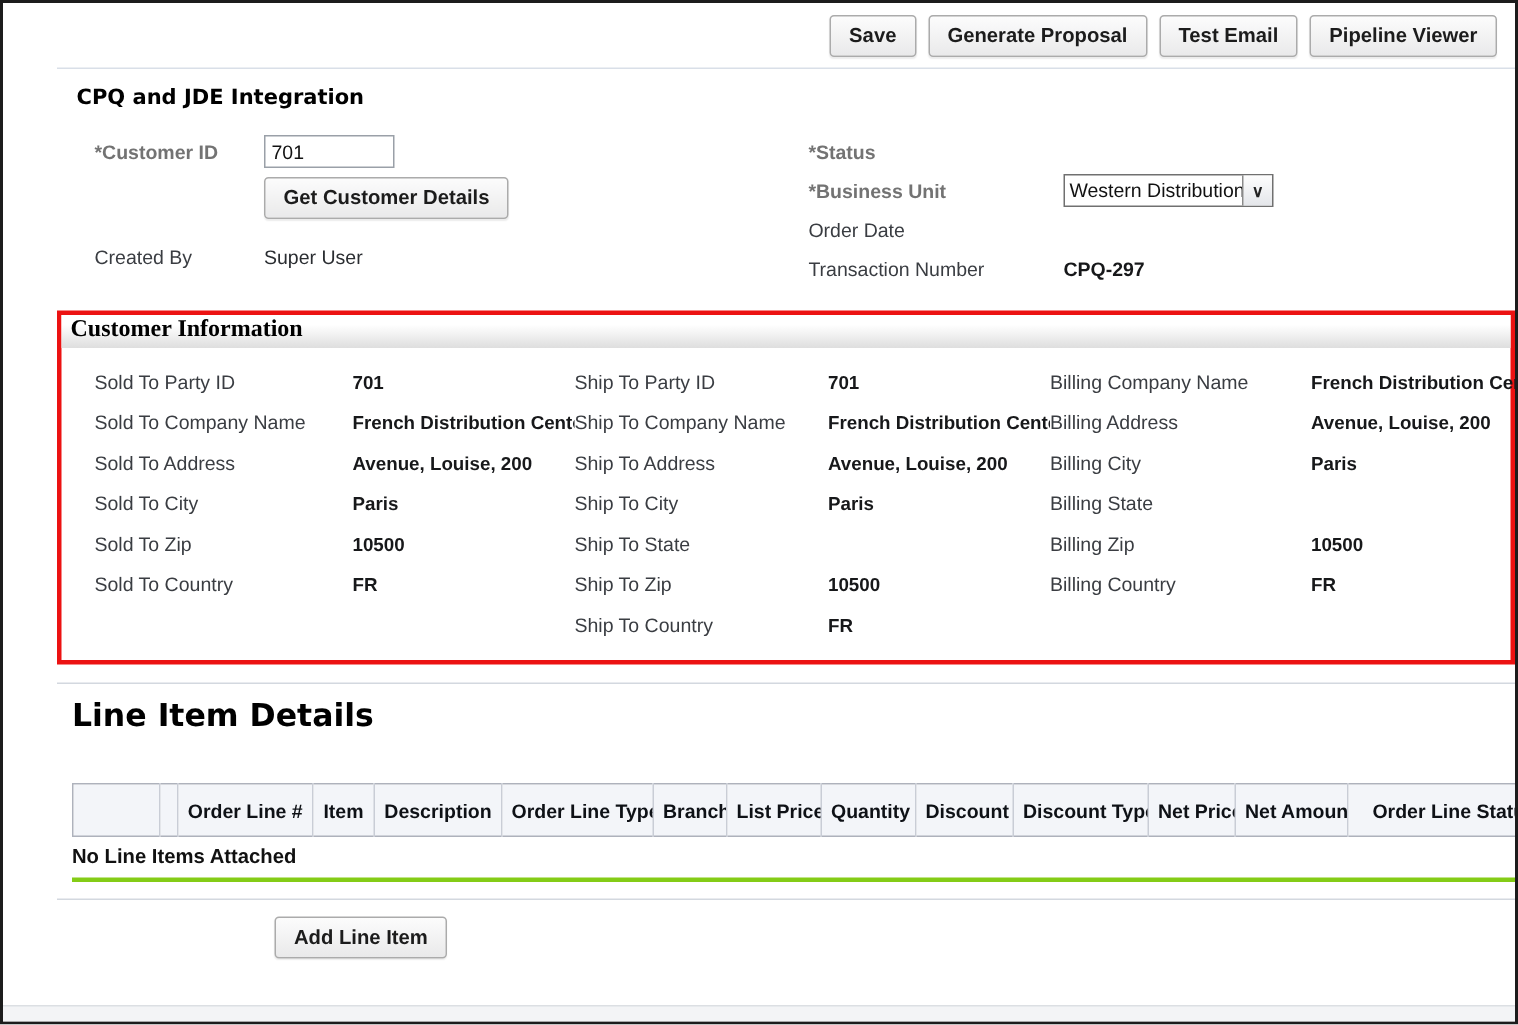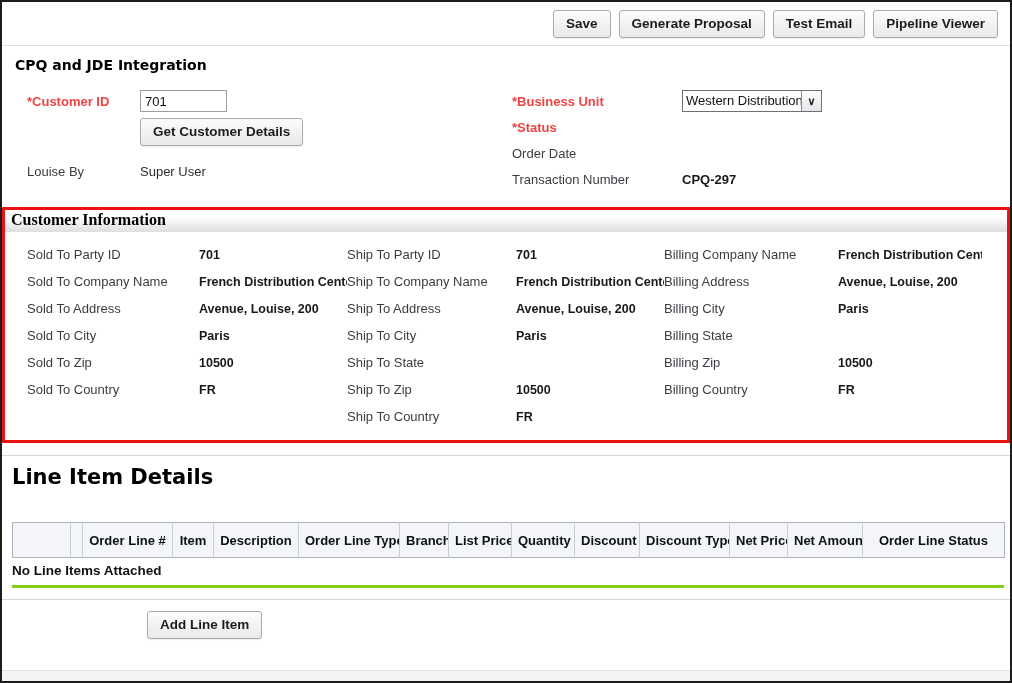--- a/index.html
+++ b/index.html
@@ -5,20 +5,21 @@
   * { box-sizing: border-box; margin: 0; padding: 0; }
   html,body { background:#fff; }
   body { font-family: "Liberation Sans", sans-serif; }
 
   .page {
     position: relative;
     width: 1012px; height: 683px;
     border: 2px solid #1c1c1c;
     background: #fff;
     overflow: hidden;
+    padding-left: 36px;
   }
 
   
   .toolbar {
     display: flex; justify-content: flex-end; align-items: center;
     gap: 8px; padding: 8px 12px 7px 12px;
     border-bottom: 1px solid #d9dfe8;
   }
   .btn {
     font-family: "Liberation Sans", sans-serif;
@@ -38,21 +39,21 @@
   }
 
   
   .form-area { display: flex; margin-top: 15px; }
   .form-col-left  { margin-left: 25px; width: 485px; }
   .form-col-right { width: 480px; }
   .frow { display: flex; align-items: center; min-height: 26px; }
   .flabel {
     font-size: 13px; color: #3a3d42; width: 113px; flex: none;
   }
-  .flabel.req { color: #ef4444; font-weight: bold; }
+  .flabel.req { color: #737373; font-weight: bold; }
   .fvalue { font-size: 13px; color: #17181a; font-weight: 600; }
   .fvalue.plain { font-weight: normal; color: #2a2d31; }
 
   .form-col-right .flabel { width: 170px; }
 
   .text-input {
     width: 87px; height: 22px; font-size: 13px;
     font-family: "Liberation Sans", sans-serif;
     border: 1px solid #9aa0a8; padding: 1px 4px; color: #111;
   }
@@ -156,36 +157,36 @@
   <div class="form-area">
     <div class="form-col-left">
       <div class="frow">
         <span class="flabel req">*Customer ID</span>
         <input class="text-input" type="text" value="701" style="">
       </div>
       <div class="btn-row">
         <button class="btn">Get Customer Details</button>
       </div>
       <div class="frow">
-        <span class="flabel">Louise By</span>
+        <span class="flabel">Created By</span>
         <span class="fvalue plain">Super User</span>
       </div>
     </div>
 
     <div class="form-col-right">
+      <div class="frow">
+        <span class="flabel req">*Status</span>
+        <span class="fvalue"></span>
+      </div>
       <div class="frow">
         <span class="flabel req">*Business Unit</span>
         <div class="select">
           <span class="sel-text">Western Distribution</span>
           <span class="sel-arrow">∨</span>
         </div>
-      </div>
-      <div class="frow">
-        <span class="flabel req">*Status</span>
-        <span class="fvalue"></span>
       </div>
       <div class="frow">
         <span class="flabel">Order Date</span>
         <span class="fvalue"></span>
       </div>
       <div class="frow">
         <span class="flabel">Transaction Number</span>
         <span class="fvalue">CPQ-297</span>
       </div>
     </div>

